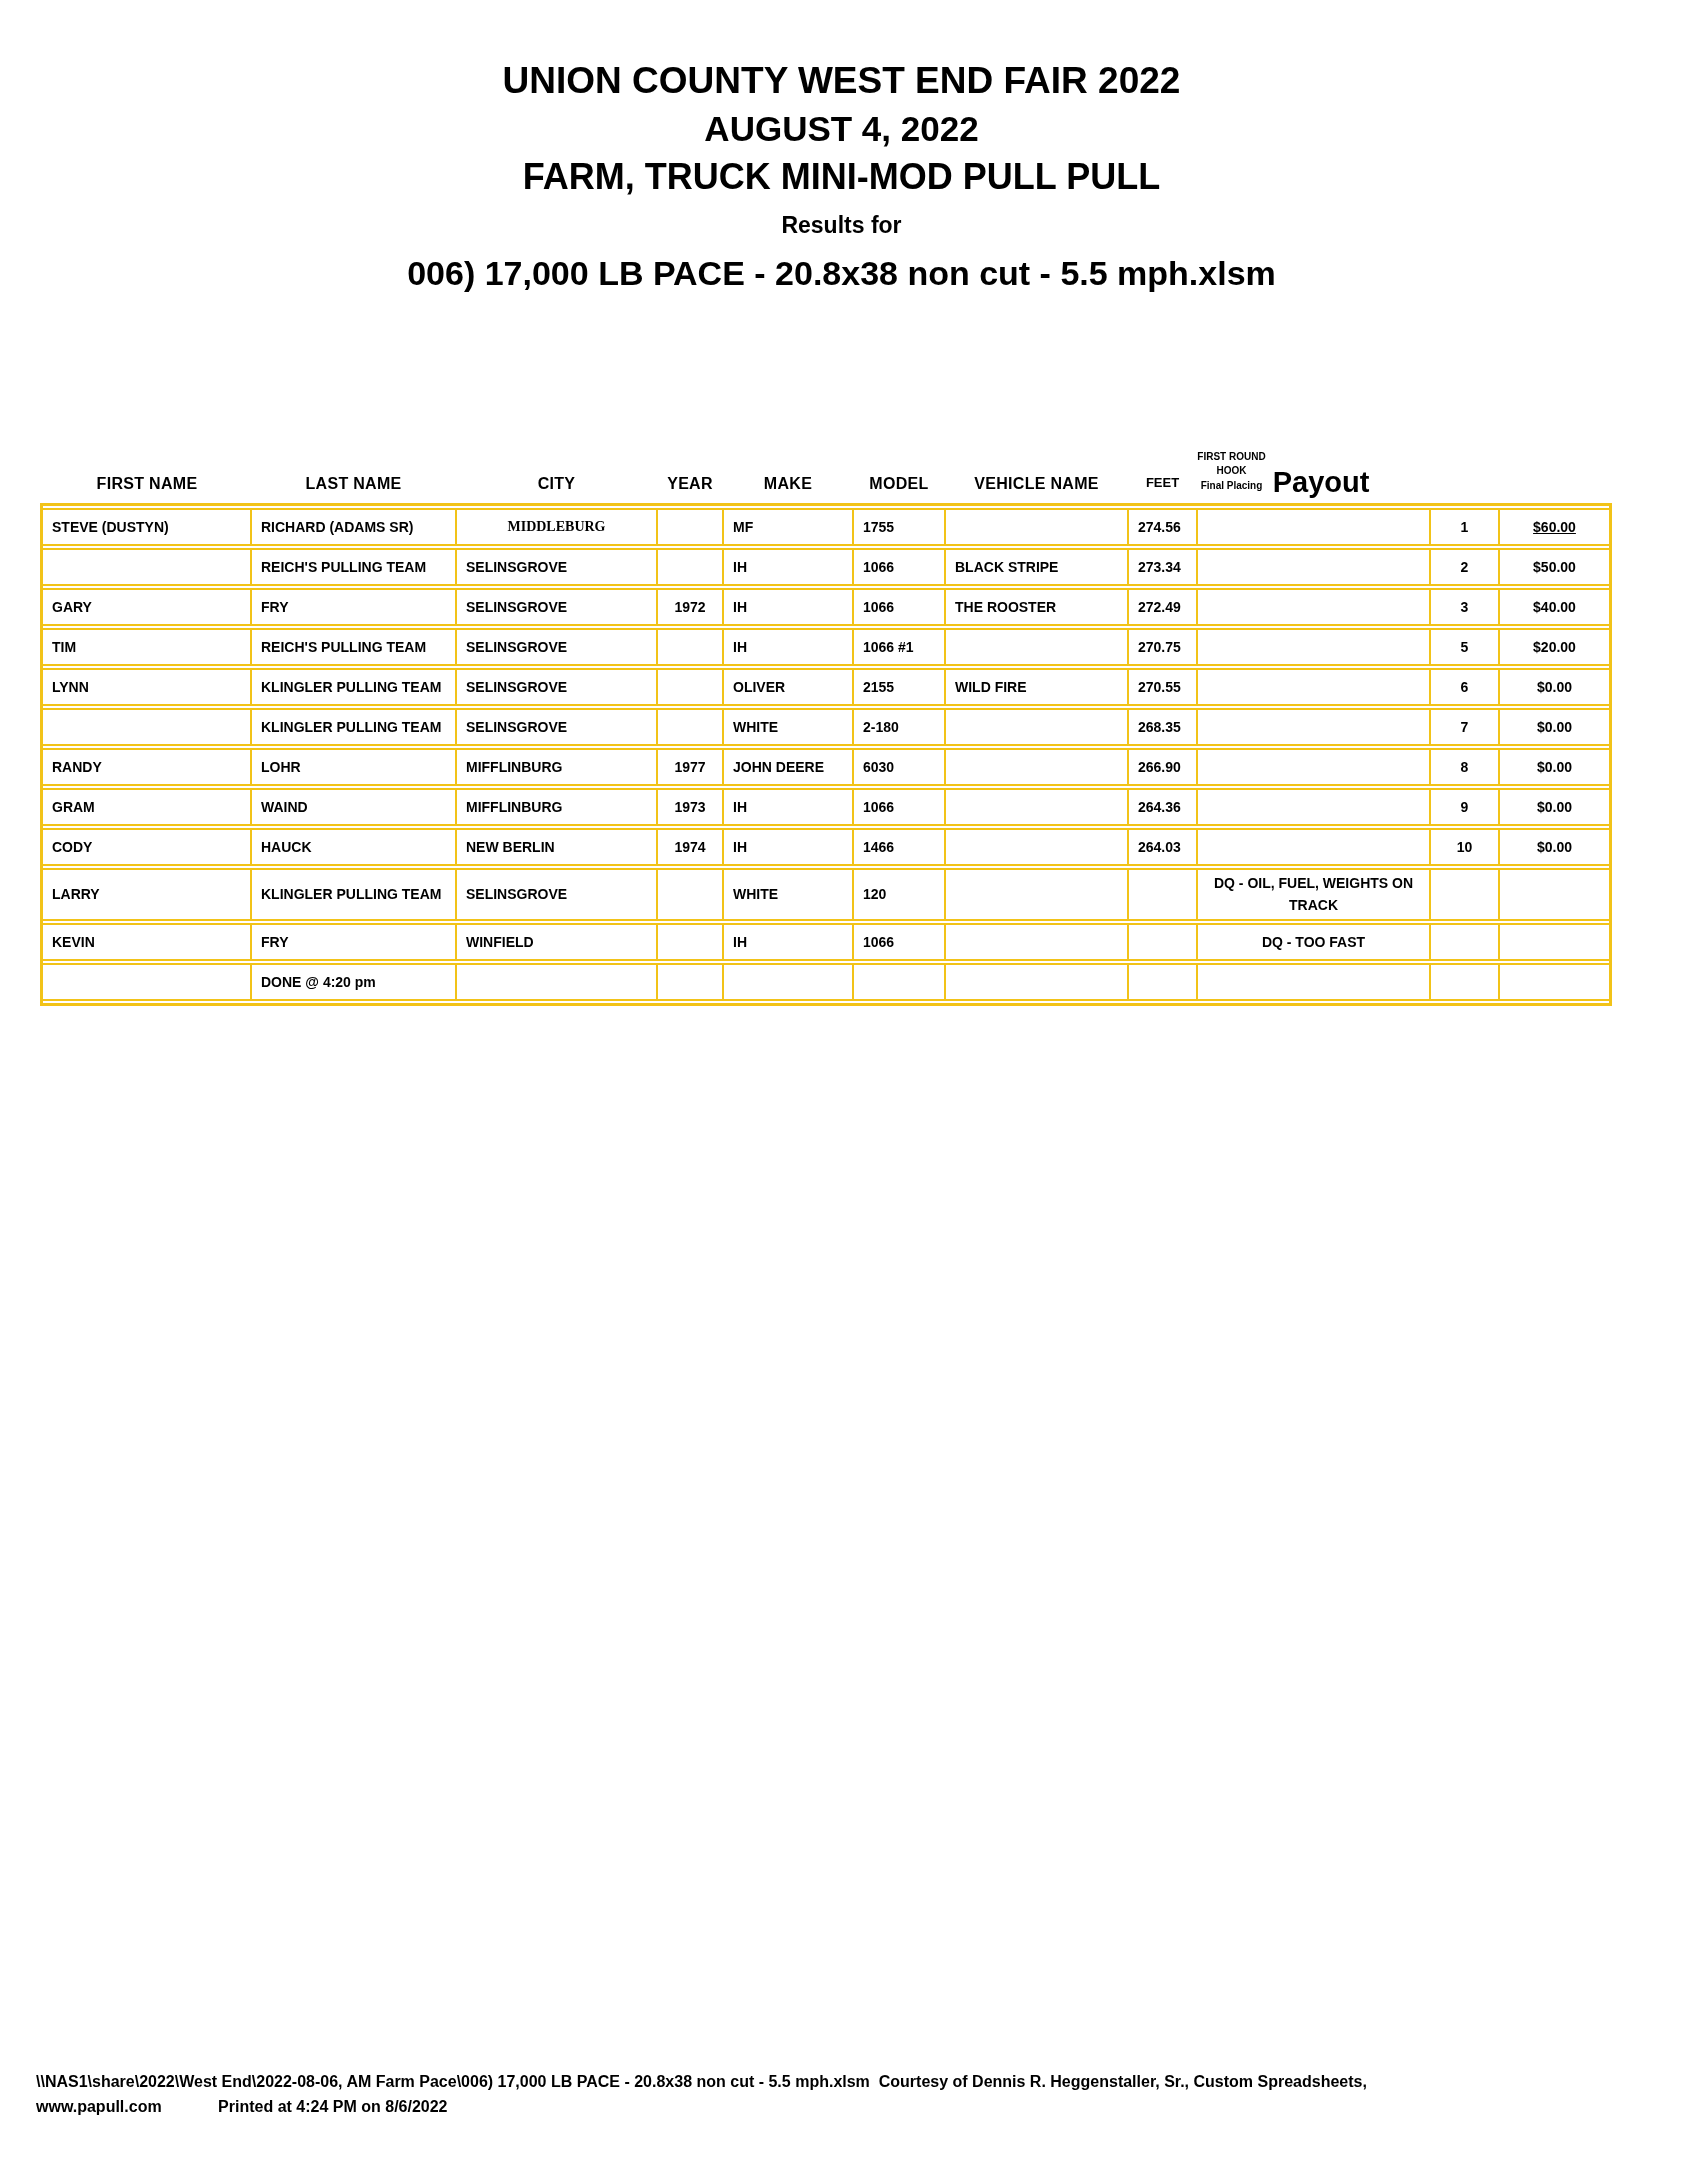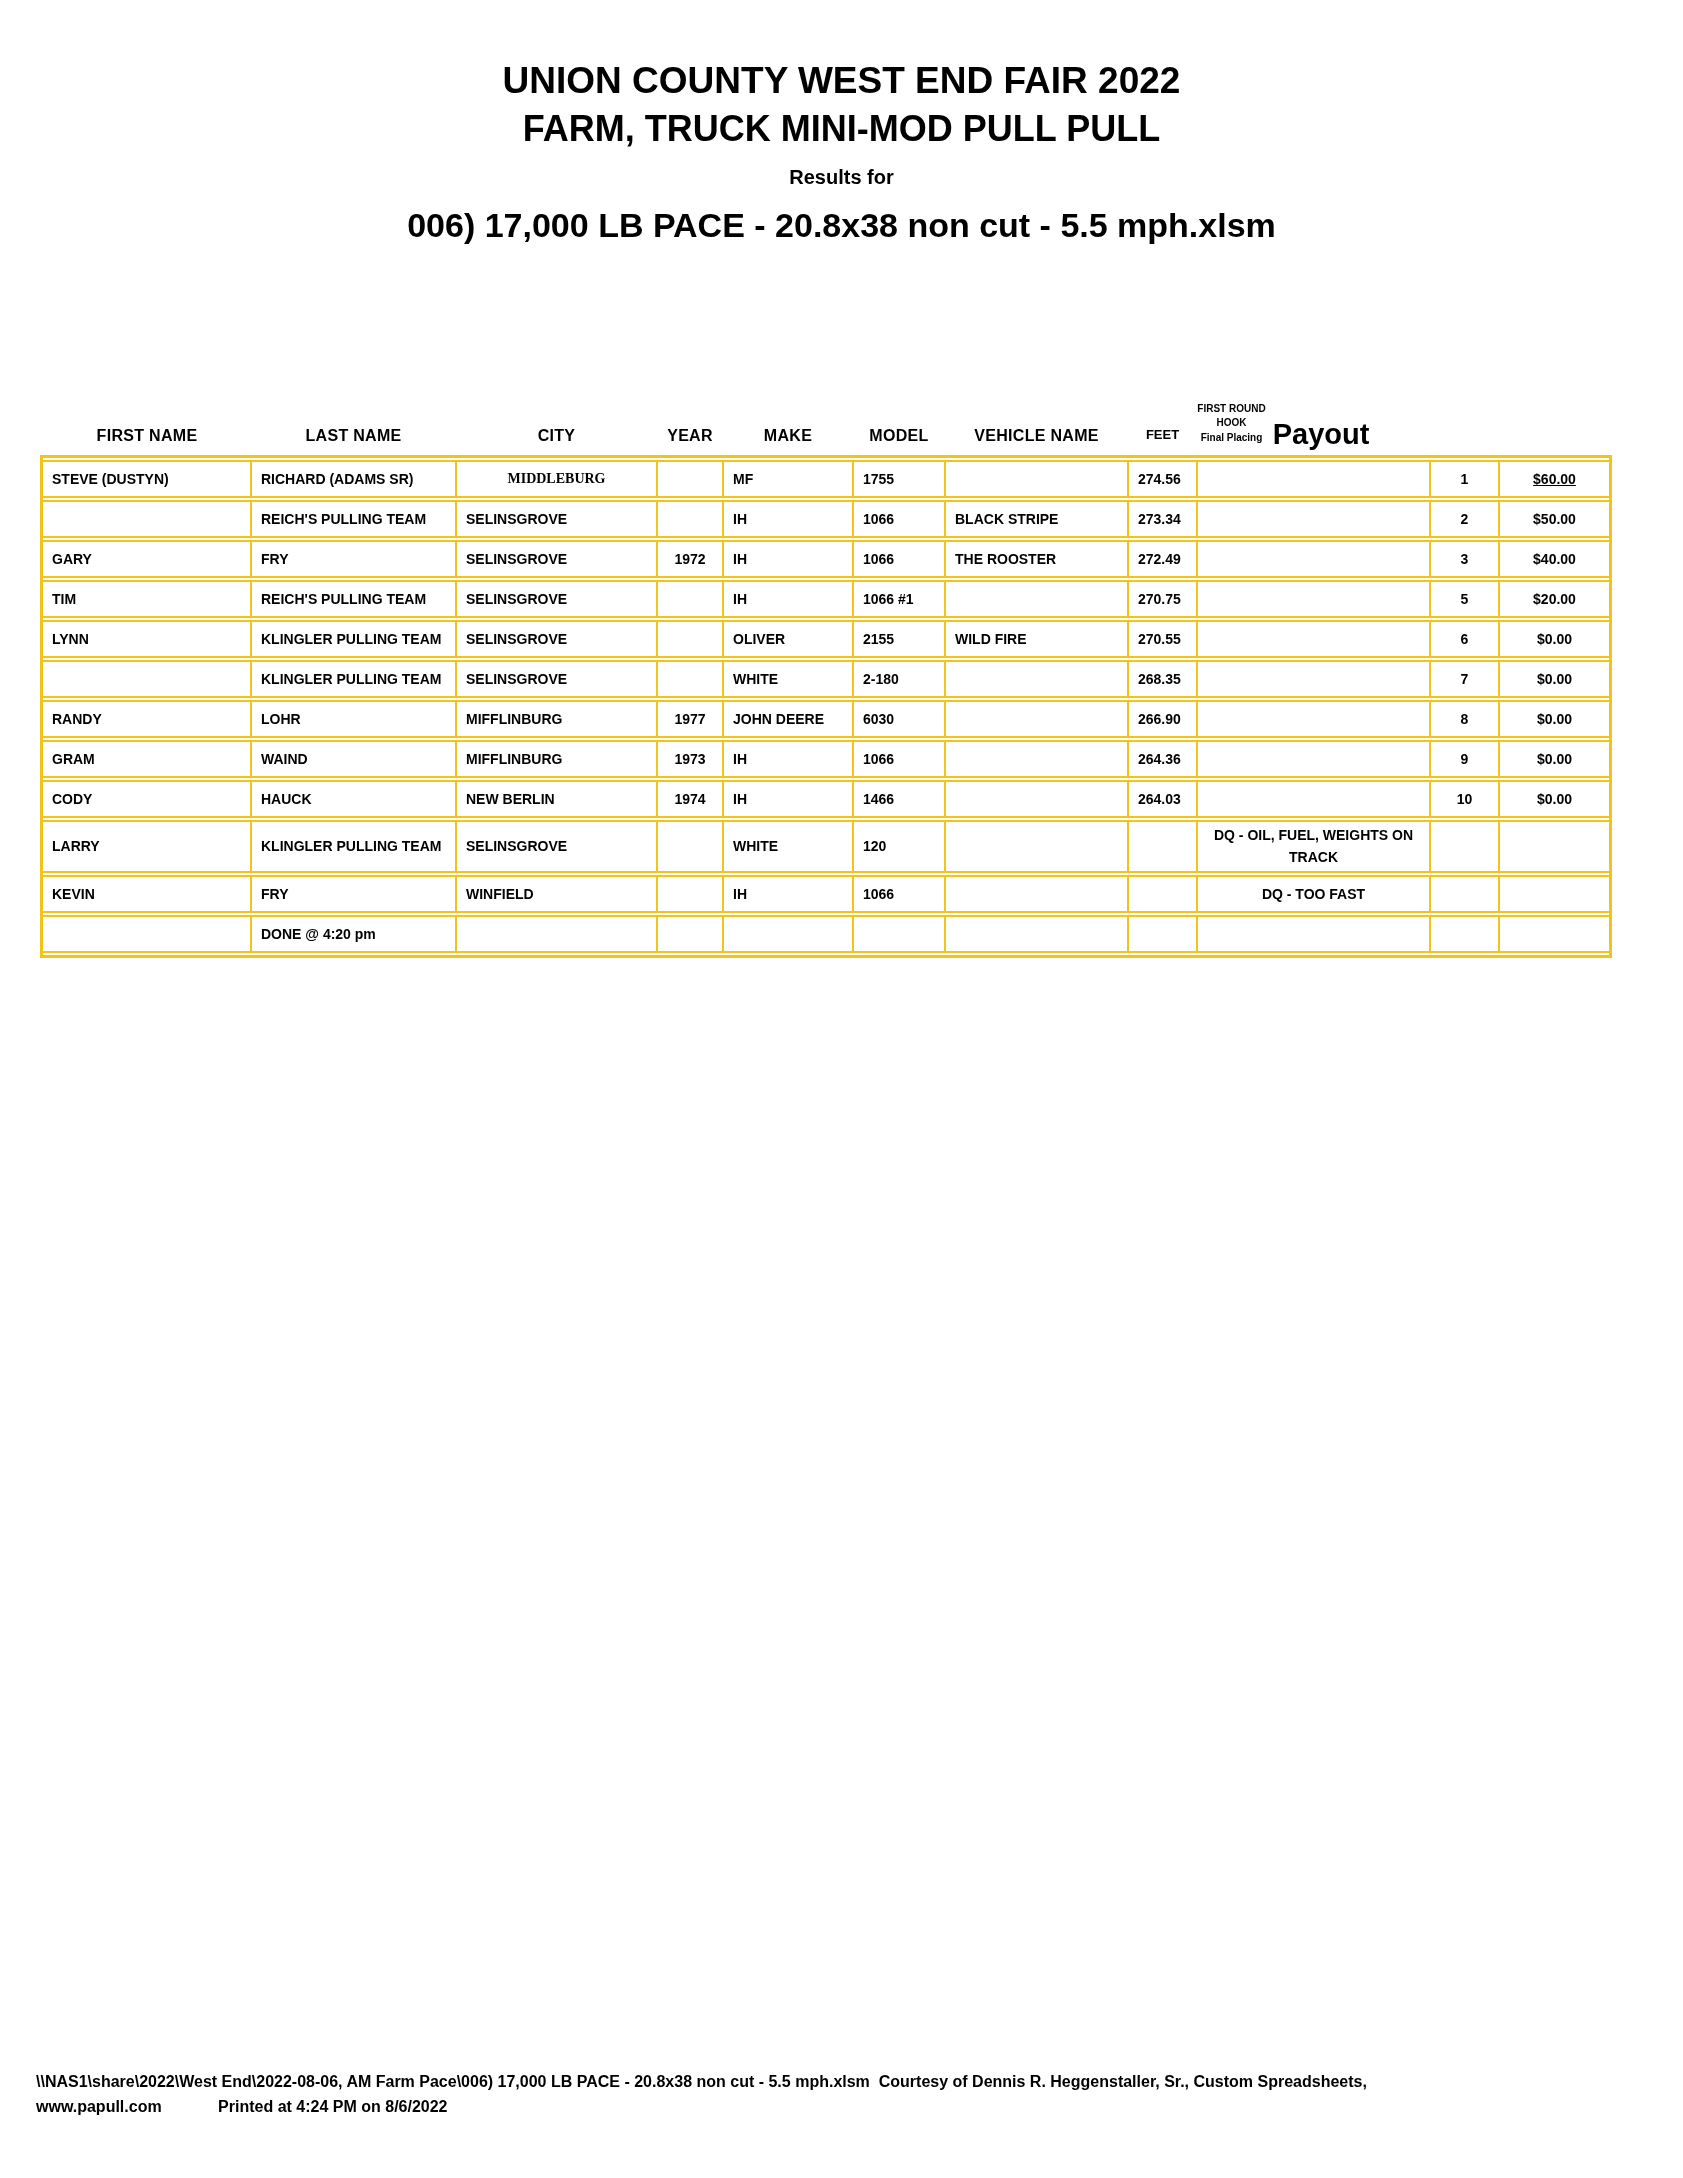--- a/index.html
+++ b/index.html
@@ -14,21 +14,21 @@
     overflow:hidden;
   }
   .page { position:relative; width:1683px; height:2178px; }
 
   
   .title-block { padding-top:57px; text-align:center; }
   .title-block div { line-height:48px; white-space:pre; }
   .t1 { font-size:37px; }
   .t2 { font-size:35px; }
   .t3 { font-size:36px; }
-  .t4 { font-size:20px; }
+  .t4 { font-size:23px; }
   .t5 { font-size:34px; }
 
   
   .col-headers {
     margin:127px 0 0 43px;
     width:1566px;
     display:flex;
     align-items:flex-end;
     min-height:79px;
   }
@@ -74,20 +74,21 @@
   .footer .f2 { margin-top:7px; }
   .footer .fprint { margin-left:52px; }
 </style>
 </head>
 <body>
 
 <div class="page">
 
   <div class="title-block">
     <div class="t1">UNION COUNTY WEST END FAIR 2022</div>
+    <div class="t2">AUGUST 4, 2022</div>
     <div class="t3">FARM, TRUCK MINI-MOD PULL PULL</div>
     <div class="t4">Results for</div>
     <div class="t5">006) 17,000 LB PACE - 20.8x38 non cut - 5.5 mph.xlsm</div>
   </div>
 
   <div class="col-headers" id="col-headers">
       <div class="hcell hd-md" style="width: 208px;">
         <div>FIRST NAME</div>
       </div>
       <div class="hcell hd-md" style="width: 205px;">

